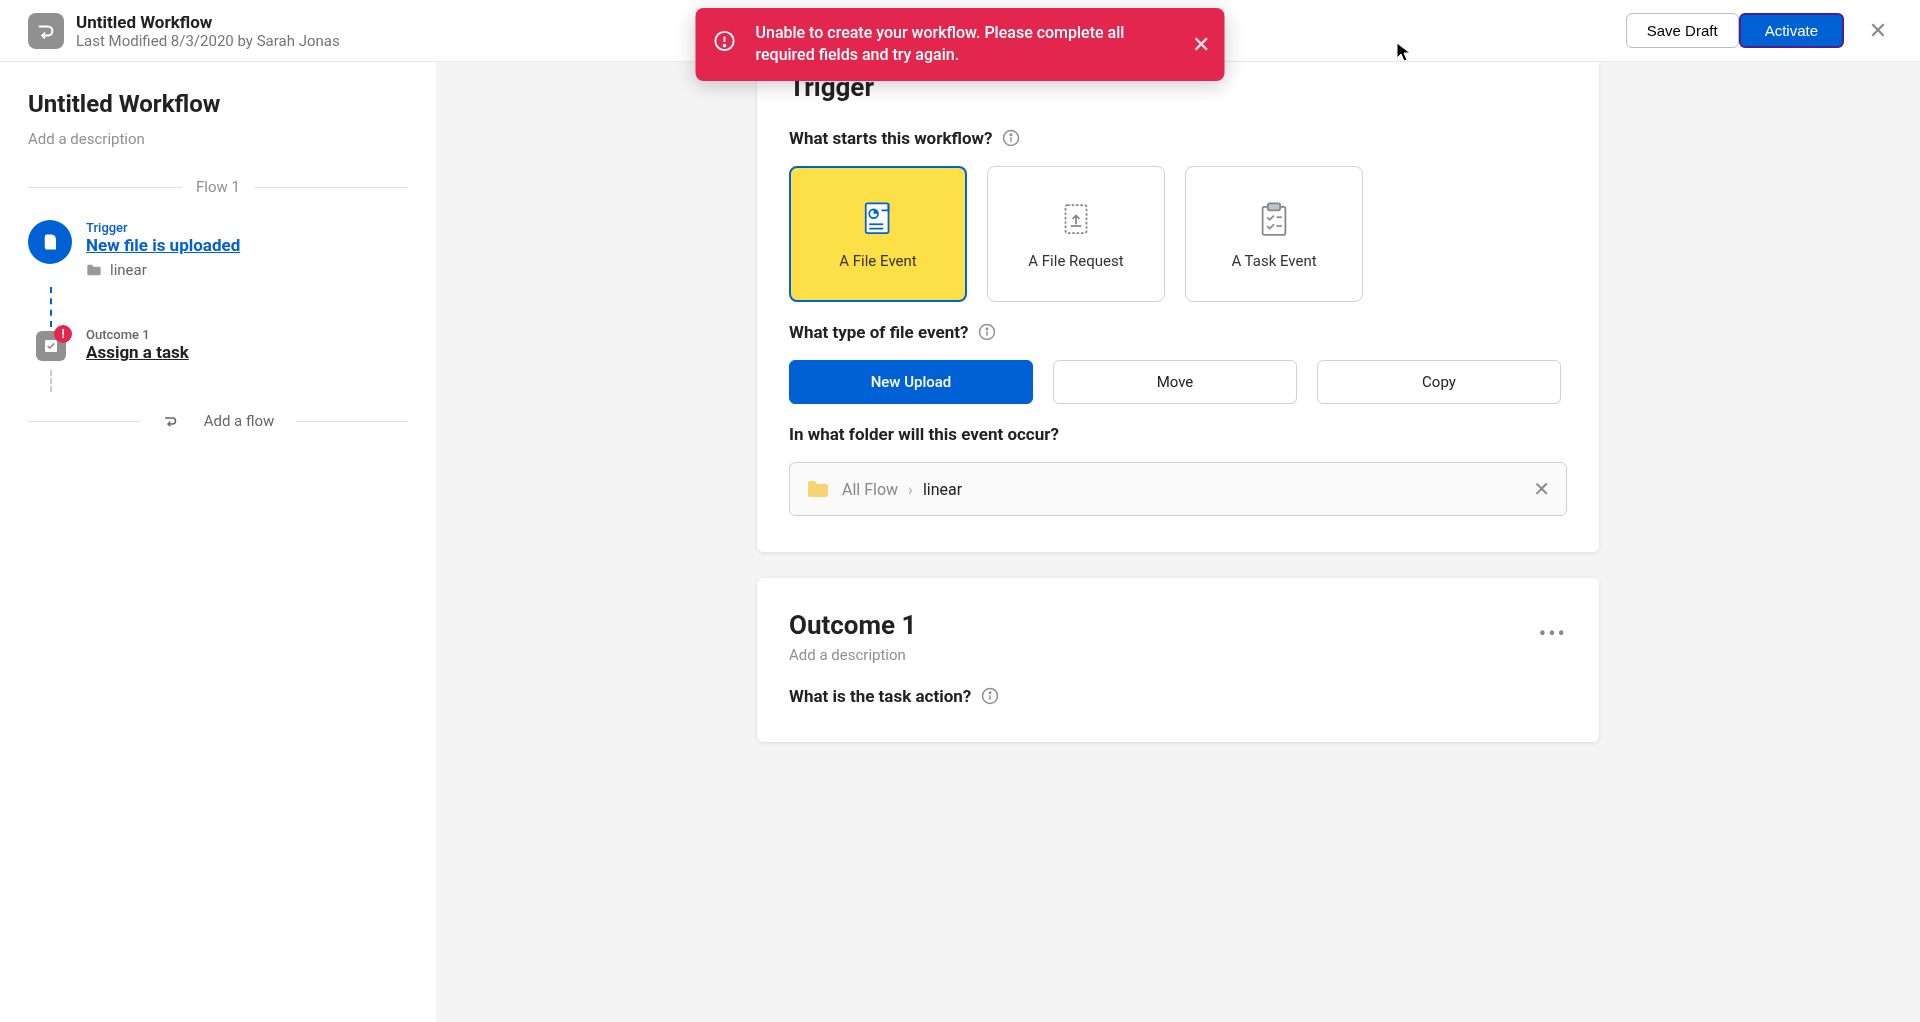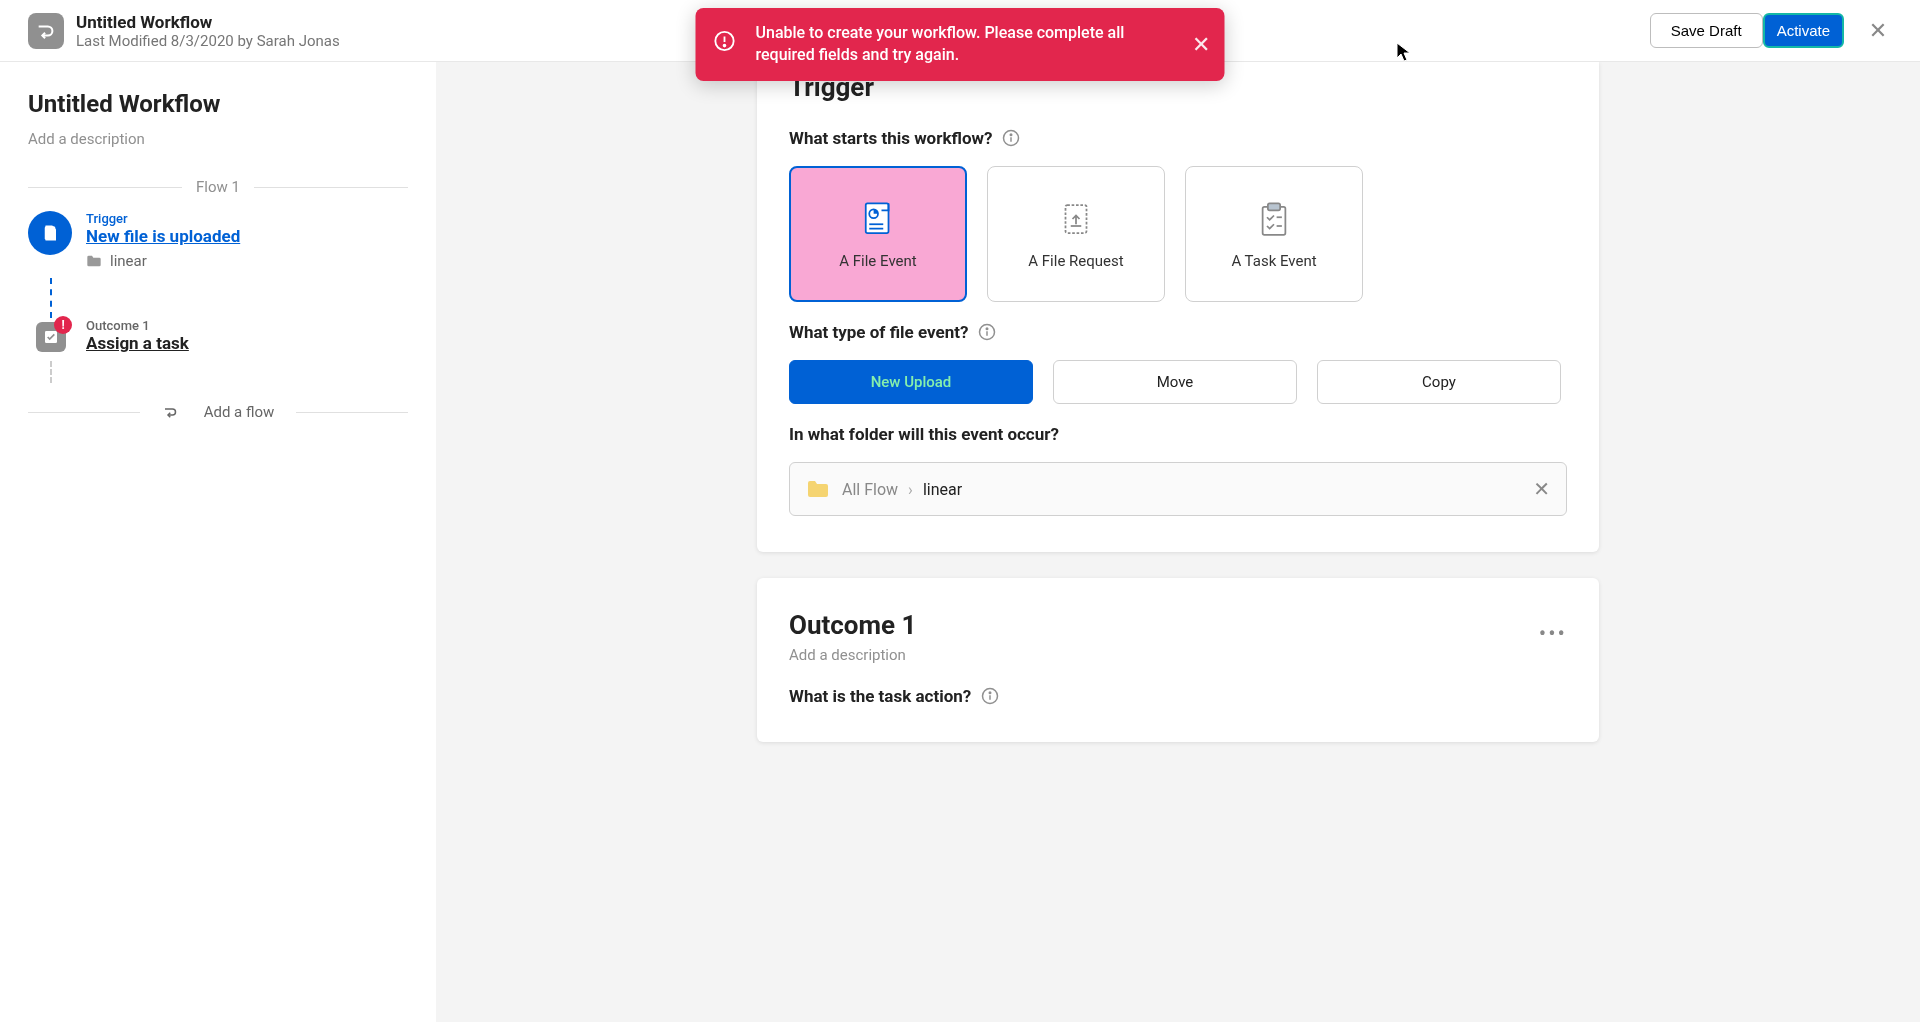--- a/index.html
+++ b/index.html
@@ -7,38 +7,38 @@
 
 
 .header { display: flex; align-items: center; padding: 12px 28px; border-bottom: 1px solid #e8e8e8; position: relative; height: 62px; }
 .app-icon { width: 36px; height: 36px; border-radius: 8px; background: #909090; display: flex; align-items: center; justify-content: center; margin-right: 12px; }
 .app-icon svg { width: 22px; height: 22px; }
 .title-block { display: flex; flex-direction: column; }
 .title-block .wf-title { font-size: 17px; font-weight: 700; color: #222; }
 .title-block .wf-meta { font-size: 15px; color: #767676; }
 .header-right { margin-left: auto; display: flex; align-items: center; gap: 0; }
 .btn { padding: 8px 20px; border-radius: 6px; font-size: 15px; cursor: pointer; border: 1px solid #bdbdbd; background: #fff; font-weight: 500; }
-.btn-primary { background: #0061d5; color: #fff; border: 2px solid #14b8a6; padding: 7px 12px; }
+.btn-primary { background: #0061d5; color: #fff; border: 2px solid #4c1d95; padding: 7px 24px; }
 .close-x { width: 28px; height: 28px; display:flex; align-items: center; justify-content: center; cursor:pointer; color: #888; margin-left: 20px; font-size: 22px; font-weight: 300; }
 
 
 .alert { position: absolute; top: 8px; left: 50%; transform: translateX(-50%); background: #e2264d; color: #fff; padding: 14px 50px 14px 60px; border-radius: 8px; width: 529px; box-shadow: 0 4px 20px rgba(0,0,0,0.2); }
 .alert-icon { position: absolute; left: 18px; top: 22px; width: 22px; height: 22px; }
 .alert-text { font-size: 16px; font-weight: 500; line-height: 1.4; }
 .alert-close { position: absolute; right: 14px; top: 50%; transform: translateY(-50%); color: #fff; font-size: 22px; cursor:pointer; opacity: 0.9; }
 
 
 .body-row { display: flex; height: calc(100vh - 62px); }
 .sidebar { width: 436px; padding: 28px 28px; border-right: none; }
 .canvas { flex: 1; background: #f4f4f4; overflow-y: auto; display:flex; justify-content:center; padding-top: 0; }
 
 
 .sb-title { font-size: 24px; font-weight: 700; margin-bottom: 12px; }
 .sb-desc { font-size: 15px; color: #909090; margin-bottom: 30px; cursor: text; }
-.flow-divider { display:flex; align-items:center; color:#909090; font-size:15px; margin: 14px 0 15px; }
+.flow-divider { display:flex; align-items:center; color:#909090; font-size:15px; margin: 14px 0 24px; }
 .flow-divider::before, .flow-divider::after { content:""; flex:1; height:1px; background:#e0e0e0; }
 .flow-divider span { padding: 0 14px; }
 
 .step { display:flex; align-items:flex-start; margin-bottom: 8px; position: relative; }
 .step-icon { width: 44px; height:44px; border-radius:50%; display:flex; align-items:center; justify-content:center; flex-shrink:0; position:relative; z-index:1;}
 .step-icon.trigger { background:#0061d5; }
 .step-icon.outcome { background:#909090; border-radius:6px; width:30px; height:30px; margin-left:8px; margin-right:6px; margin-top:4px; }
 .step-icon svg { width:18px; height:18px; }
 .step-icon.outcome svg { width:16px; height:16px; }
 .step-body { padding-left: 14px; }
@@ -58,27 +58,27 @@
 
 .card-stack { width: 842px; }
 .card { background:#fff; border-radius:6px; box-shadow: 0 1px 4px rgba(0,0,0,0.1); padding: 32px 32px 36px; margin-bottom: 26px; }
 .card:first-child { border-top-left-radius:0; border-top-right-radius:0; padding-top:10px; }
 .card h2 { font-size: 26px; font-weight:700; margin-bottom: 26px; }
 .q-label { font-size: 17px; font-weight:700; color:#222; margin: 20px 0 18px; display:flex; align-items:center; gap:10px;}
 .info-icon { width:18px; height:18px; color:#909090; }
 
 .tile-row { display:flex; gap:20px; }
 .tile { width: 178px; height: 136px; border:1px solid #d0d0d0; border-radius:8px; display:flex; flex-direction:column; align-items:center; justify-content:center; gap:12px; cursor:pointer; }
-.tile.selected { border:2px solid #0061d5; background:#f9a8d4; }
+.tile.selected { border:2px solid #0061d5; background:#fde047; }
 .tile-icon { width:42px; height:42px; }
 .tile-label { font-size:15px; color:#333; }
 
 .btn-row { display:flex; gap:20px; }
 .btn-pill { flex:1; max-width: 244px; padding: 12px 0; border:1px solid #d0d0d0; border-radius:6px; text-align:center; font-size:15px; cursor:pointer; }
-.btn-pill.selected { background:#0061d5; color:#86efac; border-color:#0061d5; font-weight:500; }
+.btn-pill.selected { background:#0061d5; color:#ffffff; border-color:#0061d5; font-weight:500; }
 
 .folder-picker { border:1px solid #d0d0d0; background:#fafafa; border-radius:6px; padding: 14px 16px; display:flex; align-items:center; margin-top:4px; }
 .folder-icon { width:24px; height:20px; margin-right:12px; }
 .crumb-root { color:#888; }
 .crumb-sep { color:#aaa; margin: 0 10px; }
 .crumb-current { color:#222; }
 .folder-clear { margin-left:auto; color:#888; cursor:pointer; font-size:20px; }
 
 .card-desc { color:#909090; font-size:15px; margin: -10px 0 22px; cursor:text; }
 .outcome-header { display:flex; align-items:center; }

